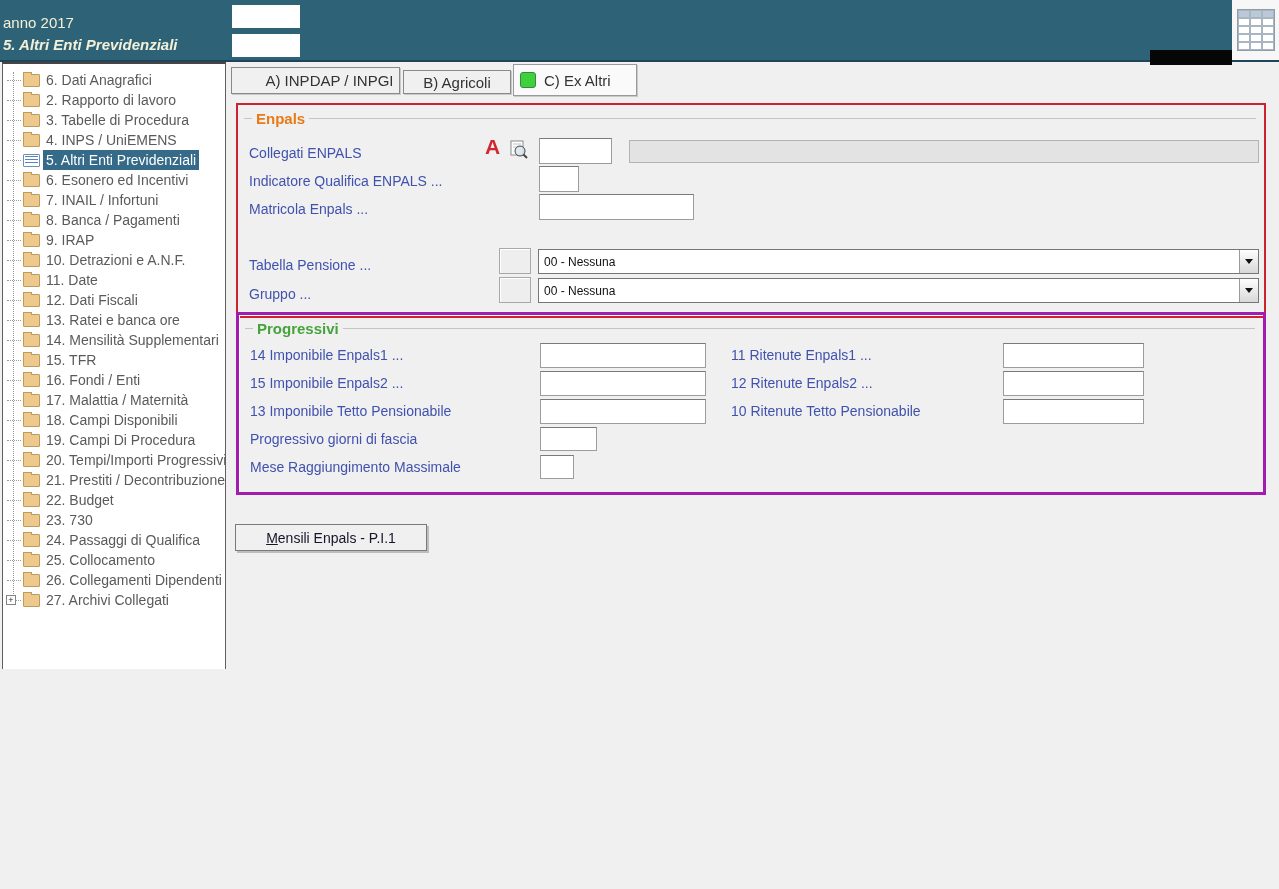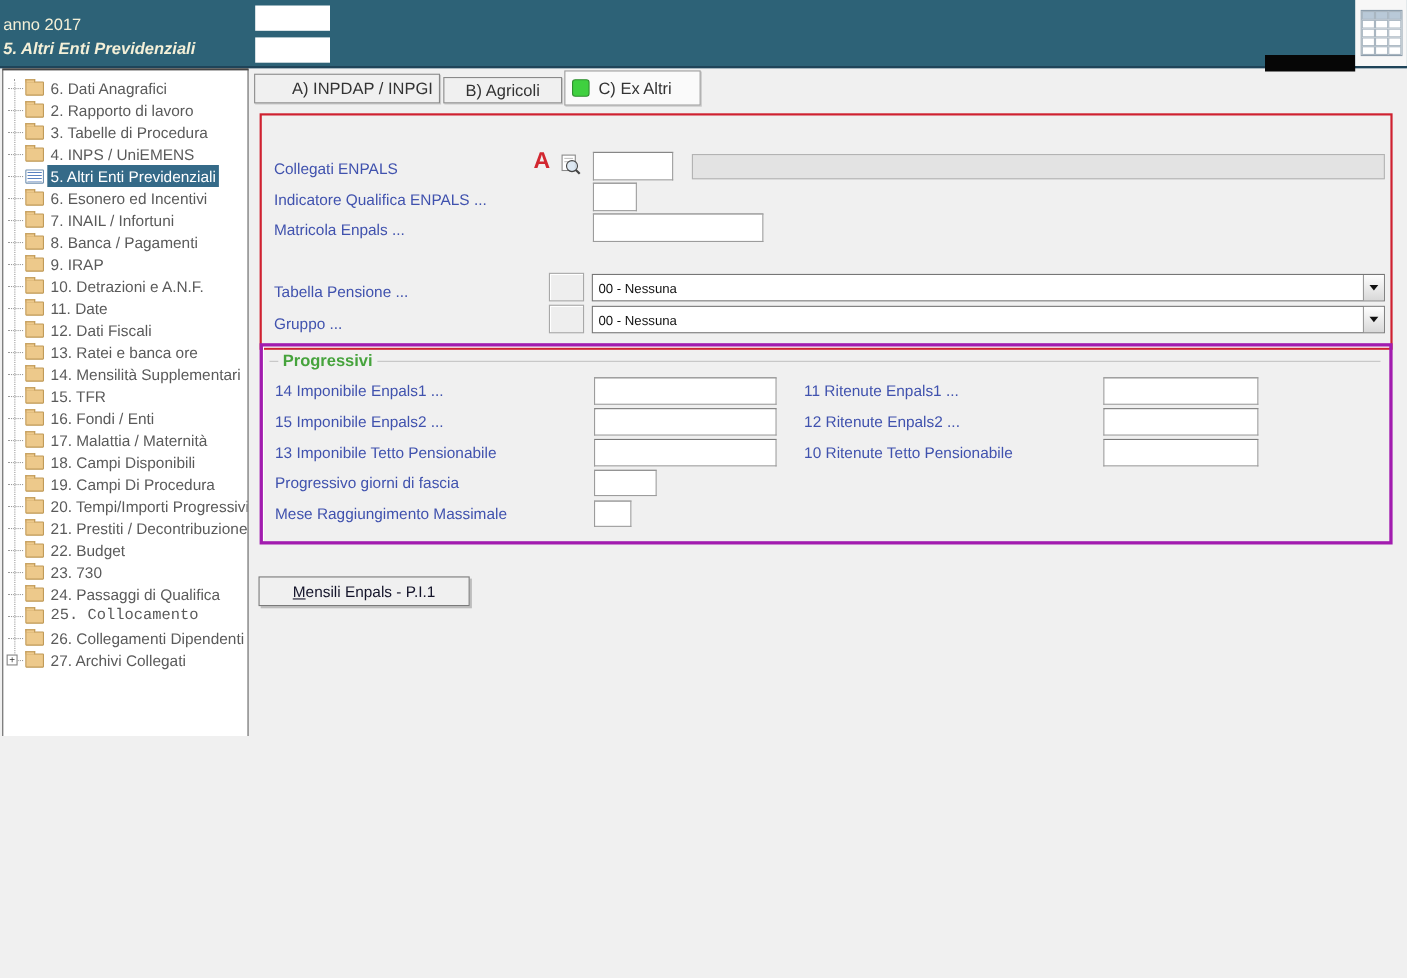--- a/index.html
+++ b/index.html
@@ -283,21 +283,21 @@
 
     <span class="t-ico"></span>
     <span class="t-label">23. 730</span>
   </div>
         <div class="t-row" style="top: 466px;">
     <span class="t-conn"></span>
 
     <span class="t-ico"></span>
     <span class="t-label">24. Passaggi di Qualifica</span>
   </div>
-        <div class="t-row" style="top: 486px; font-family: Liberation Mono, monospace;">
+        <div class="t-row" style="top: 486px;">
     <span class="t-conn"></span>
 
     <span class="t-ico"></span>
     <span class="t-label">25. Collocamento</span>
   </div>
         <div class="t-row" style="top: 506px;">
     <span class="t-conn"></span>
 
     <span class="t-ico"></span>
     <span class="t-label">26. Collegamenti Dipendenti</span>
@@ -332,20 +332,25 @@
   </div>
   <div class="tab tab-b">
     <span>B) Agricoli</span>
   </div>
   <div class="tab tab-c">
     <span class="tab-green"></span>
     <span>C) Ex Altri</span>
   </div>
 
   <div class="group g-enpals">
+    <div class="group-legend">
+      <span class="gl-pre"></span>
+      <span class="gl-text">Enpals</span>
+      <span class="gl-post"></span>
+    </div>
 
     <div class="flabel" style="left:11px; top:40px;">Collegati ENPALS</div>
     <div class="marker-a" style="left:247px; top:30px;">A</div>
     <button class="zoom-btn" style="left:271px; top:35px;">
       <svg width="20" height="20" viewBox="0 0 20 20">
         <rect x="2" y="1" width="12" height="14" fill="#ffffff" stroke="#8a8a8a"></rect>
         <line x1="4" y1="4" x2="12" y2="4" stroke="#c0c0c0"></line>
         <line x1="4" y1="7" x2="12" y2="7" stroke="#c0c0c0"></line>
         <circle cx="11" cy="11" r="5" fill="rgba(215,228,240,0.85)" stroke="#444"></circle>
         <line x1="14.5" y1="14.5" x2="18" y2="18" stroke="#444" stroke-width="2"></line>

